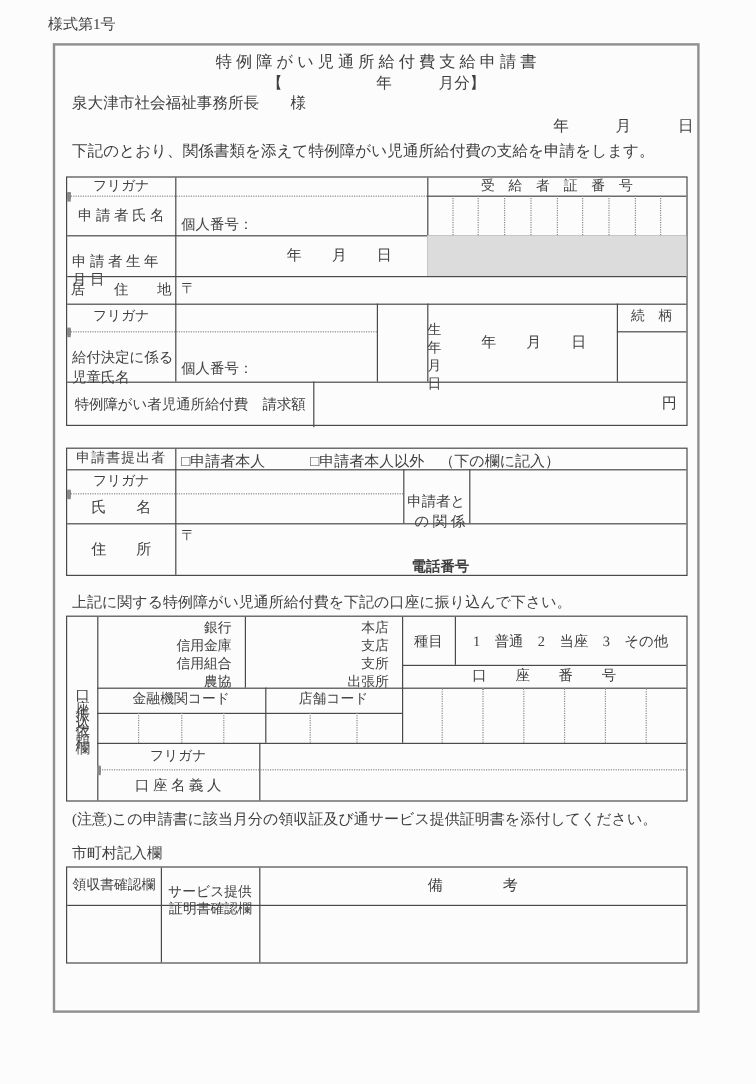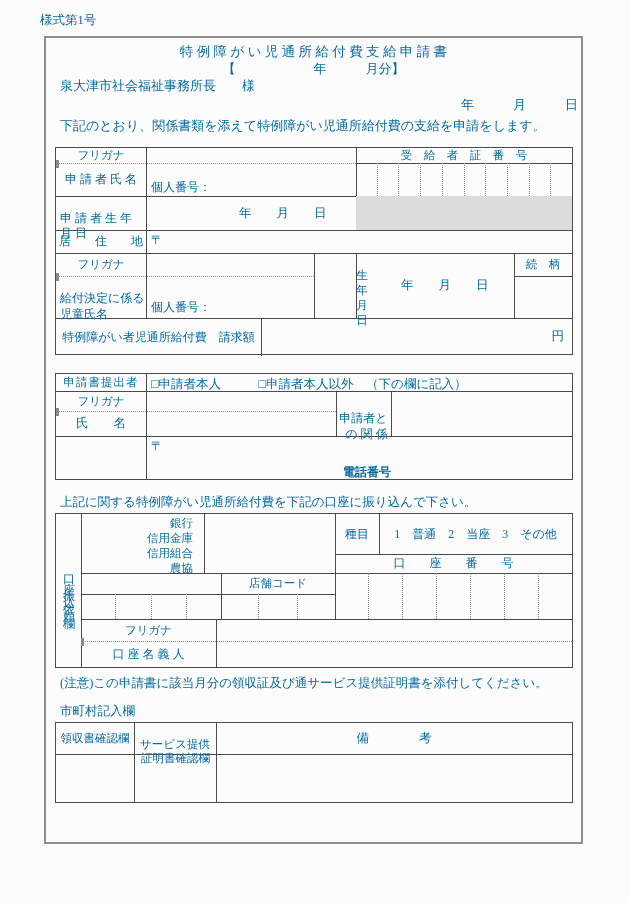--- a/index.html
+++ b/index.html
@@ -1,19 +1,19 @@
 <!DOCTYPE html>
 <html><head>
 <meta charset="utf-8">
 <style>
   * { box-sizing: border-box; margin: 0; padding: 0; }
   html,body { background:#fcfcfc; }
   .page {
     position: relative; width: 630px; height: 903px;
-    background:#fcfcfc; color:#0369a1;
+    background:#fcfcfc; color:#404040;
     font-family:"Liberation Serif","DejaVu Serif",serif;
     font-size:12px; overflow:hidden;
   }
   .abs { position:absolute; }
   .box { position:absolute; border:1px solid #4a4a4a; }
   .cell { position:absolute; display:flex; align-items:center; justify-content:center; text-align:right; line-height:1.25; }
   .hl { position:absolute; height:0; border-top:1px solid #4a4a4a; }
   .vl { position:absolute; width:0; border-left:1px solid #4a4a4a; }
   .dot { border-top-style:dotted; border-left-style:dotted; border-color:#8a8a8a; }
   .pre { white-space:pre-line;margin-top:12px; }
@@ -106,20 +106,21 @@
     <div class="hl" style="left:0;top:62px;width:516px;"></div>
     <div class="vl" style="left:90px;top:0;height:105px;"></div>
     <div class="vl" style="left:280px;top:17px;height:45px;"></div>
     <div class="vl" style="left:335px;top:17px;height:45px;"></div>
     <div class="cell f11" style="left:0;top:0;width:90px;height:17px;letter-spacing:1px;">申請書提出者</div>
     <div class="abs f125" style="left:95px;top:2px;">□申請者本人　　　□申請者本人以外　（下の欄に記入）</div>
     <div class="cell f11" style="left:0;top:17px;width:90px;height:20px;">フリガナ</div>
     <div class="cell f125" style="left:0;top:37px;width:90px;height:25px;">氏　　名</div>
     <div class="cell pre f12" style="left:280px;top:17px;width:55px;height:45px;line-height:16px;">申請者と
 の 関 係</div>
+    <div class="cell f125" style="left:0;top:62px;width:90px;height:45px;">住　　所</div>
     <div class="abs f12" style="left:95px;top:64px;">〒</div>
     <div class="abs f12" style="left:287px;top:90px;font-weight:bold;">電話番号</div>
   </div>
 
   <div class="abs f125" style="left:60px;top:494px;">上記に関する特例障がい児通所給付費を下記の口座に振り込んで下さい。</div>
 
   <div class="box" style="left:55px;top:513px;width:518px;height:155px;">
 
     <div class="vl" style="left:25px;top:0;height:153px;"></div>
     <div class="vl" style="left:148px;top:0;height:59px;"></div>
@@ -135,35 +136,42 @@
     <div class="hl dot" style="left:25px;top:127px;width:491px;"></div>
 
     <div class="cell vert f12" style="left:0;top:0;width:25px;height:153px;">口座振込依頼欄</div>
 
     <div class="rlist f11" style="left:25px;top:2px;width:118px;height:55px;padding-right:6px;">
       <div>銀行</div>
       <div>信用金庫</div>
       <div>信用組合</div>
       <div>農協</div>
     </div>
+    <div class="rlist f11" style="left:148px;top:2px;width:126px;height:55px;padding-right:6px;">
+      <div>本店</div>
+      <div>支店</div>
+      <div>支所</div>
+      <div>出張所</div>
+    </div>
 
     <div class="cell f12" style="left:279px;top:0;width:44px;height:40px;">種目</div>
     <div class="cell f12" style="left:323px;top:0;width:193px;height:40px;">1　普通　2　当座　3　その他</div>
 
     <div class="cell f12" style="left:279px;top:40px;width:237px;height:19px;">口　　座　　番　　号</div>
     <div class="dgrid" style="left:279px;top:59px;width:237px;height:46px;">
       <div></div>
         <div></div>
         <div></div>
         <div></div>
         <div></div>
         <div></div>
         <div></div>
     </div>
 
+    <div class="cell f11" style="left:25px;top:59px;width:140px;height:21px;">金融機関コード</div>
     <div class="cell f11" style="left:165px;top:59px;width:114px;height:21px;">店舗コード</div>
     <div class="dgrid" style="left:25px;top:80px;width:140px;height:25px;">
       <div></div>
         <div></div>
         <div></div>
         <div></div>
     </div>
     <div class="dgrid" style="left:165px;top:80px;width:114px;height:25px;">
       <div></div>
         <div></div>

